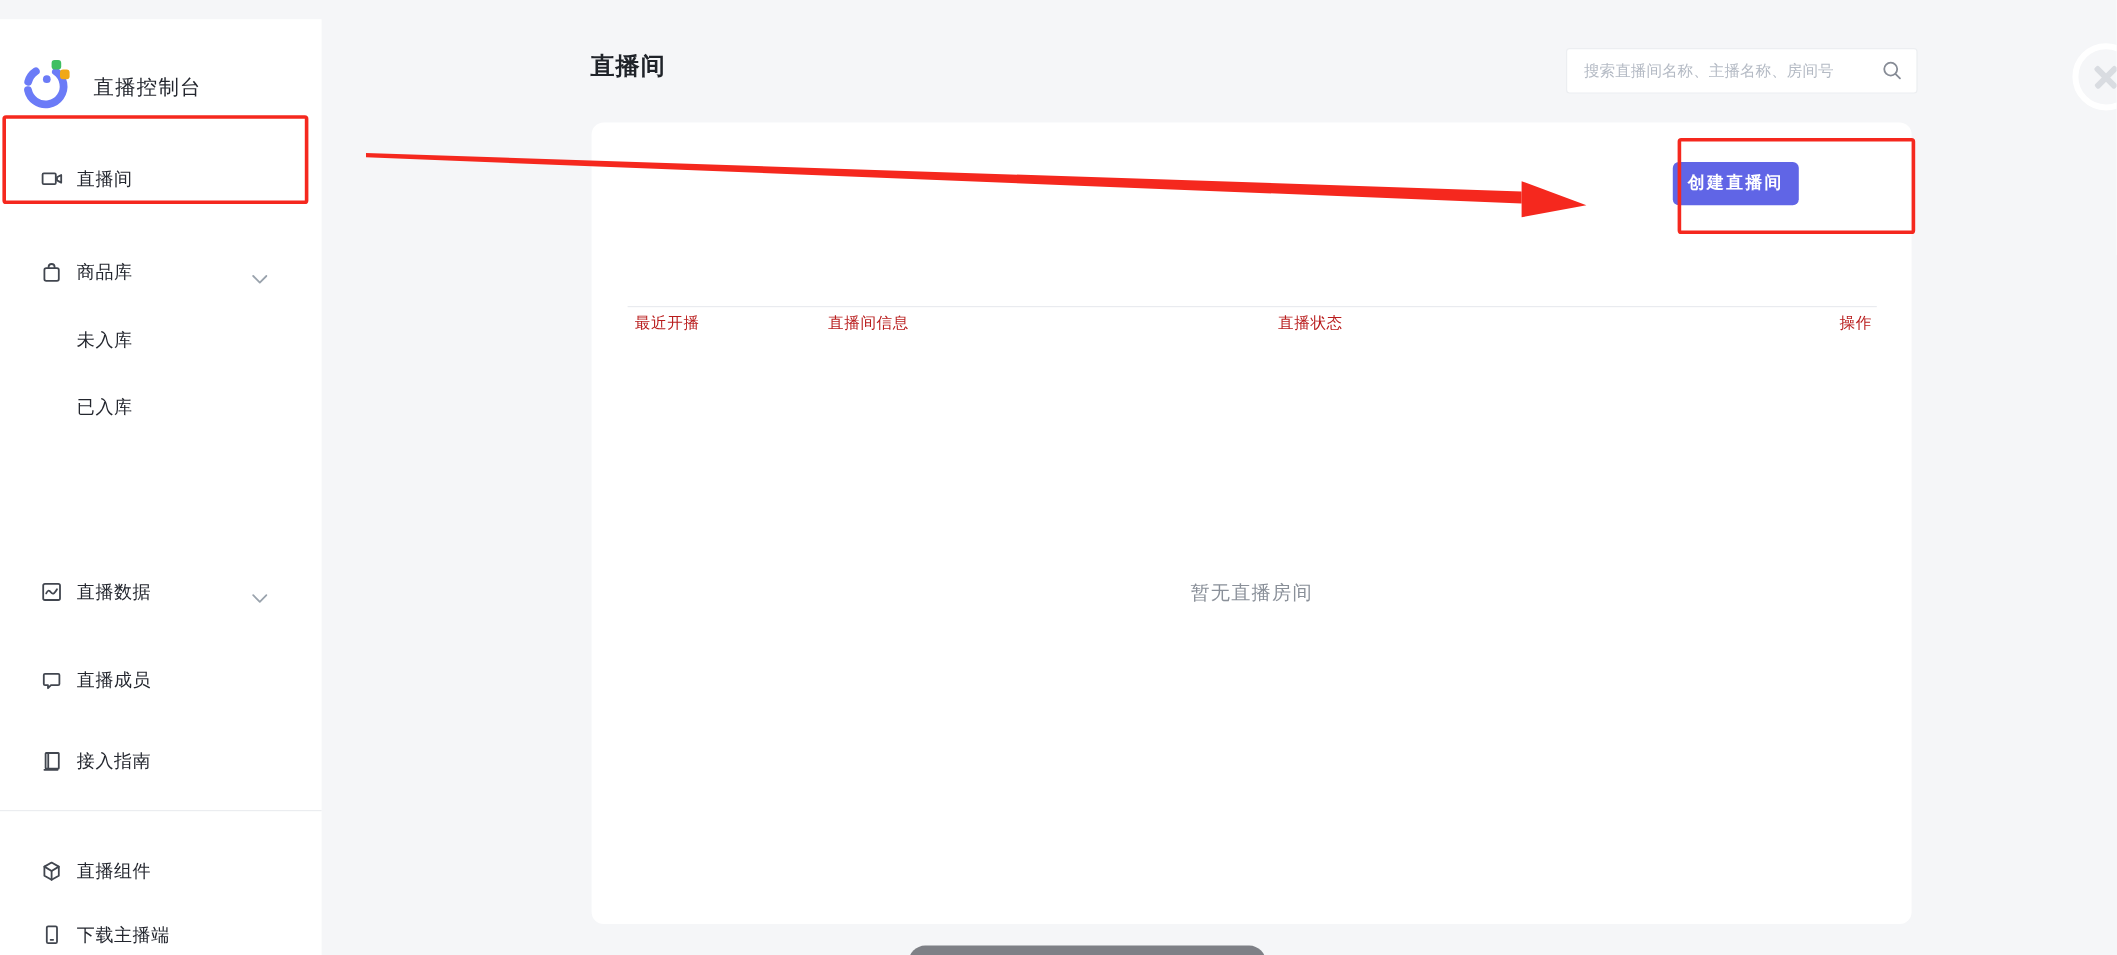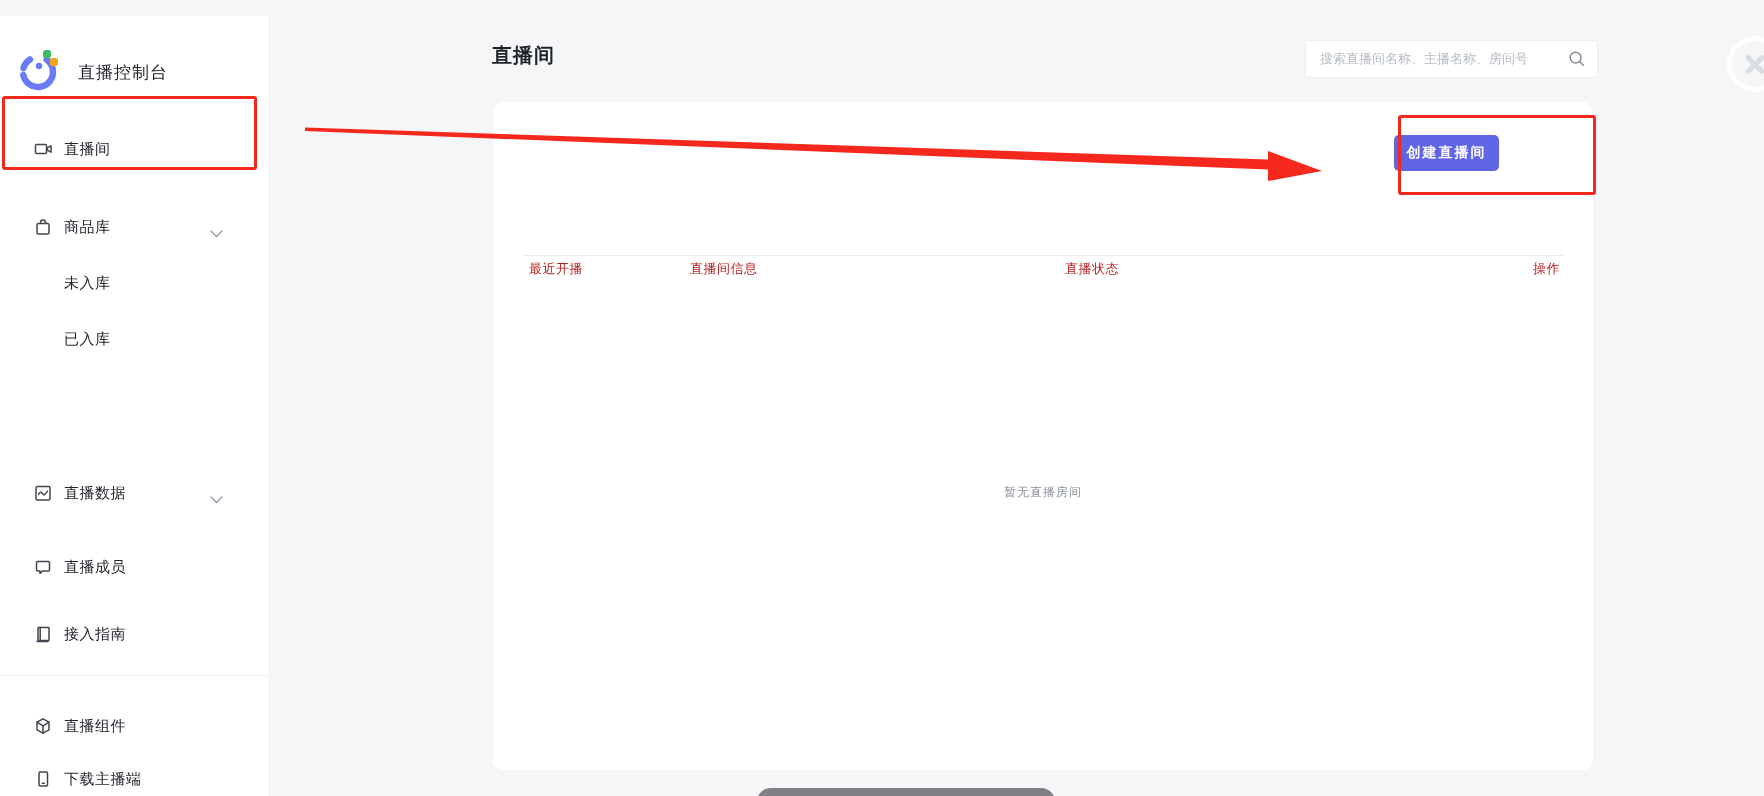--- a/index.html
+++ b/index.html
@@ -29,21 +29,21 @@
   .close-bubble::before,.close-bubble::after{ content:""; position:absolute; left:11px; top:21px; width:24px; height:4.5px; background:#d9dce1; border-radius:2px; }
   .close-bubble::before{ transform:rotate(45deg); }
   .close-bubble::after{ transform:rotate(-45deg); }
 
   
   .card{ position:absolute; left:493px; top:102px; width:1100px; height:668px; background:#ffffff; border-radius:10px; z-index:2; }
   .create-btn{ position:absolute; left:1394px; top:135px; width:105px; height:36px; background:#6065e6; color:#ffffff; font-size:14px; font-weight:600; letter-spacing:2px; border:none; border-radius:5px; cursor:pointer; z-index:6; font-family:inherit; }
   .table-head{ position:absolute; left:523px; top:218px; width:1041px; height:38px; border-bottom:1px solid #e9ebef; z-index:4; }
   .table-head span{ position:absolute; top:14px; font-size:13px; color:#b91c1c; letter-spacing:0.5px;margin-top:28px; }
   .col-0{ left:6px; } .col-1{ left:167px; } .col-2{ left:542px; } .col-3{ right:4px; }
-  .empty-text{ position:absolute; left:493px; top:484px; width:1100px; text-align:center; font-size:12px; color:#8a9099; letter-spacing:1px; z-index:4; }
+  .empty-text{ position:absolute; left:493px; top:484px; width:1100px; text-align:center; font-size:16px; color:#8a9099; letter-spacing:1px; z-index:4; }
 
   
   .anno-box{ position:absolute; border:3px solid #f5281e; border-radius:3px; z-index:60; pointer-events:none; }
   .anno-box-1{ left:2px; top:96px; width:255px; height:74px; }
   .anno-box-2{ left:1398px; top:115px; width:198px; height:80px; }
   .arrow-overlay{ position:absolute; left:0; top:0; z-index:55; pointer-events:none; }
 
   
   .bottom-pill{ position:absolute; left:757px; top:788px; width:298px; height:24px; background:#7e8086; border-radius:14px 14px 0 0; z-index:20; }
 

